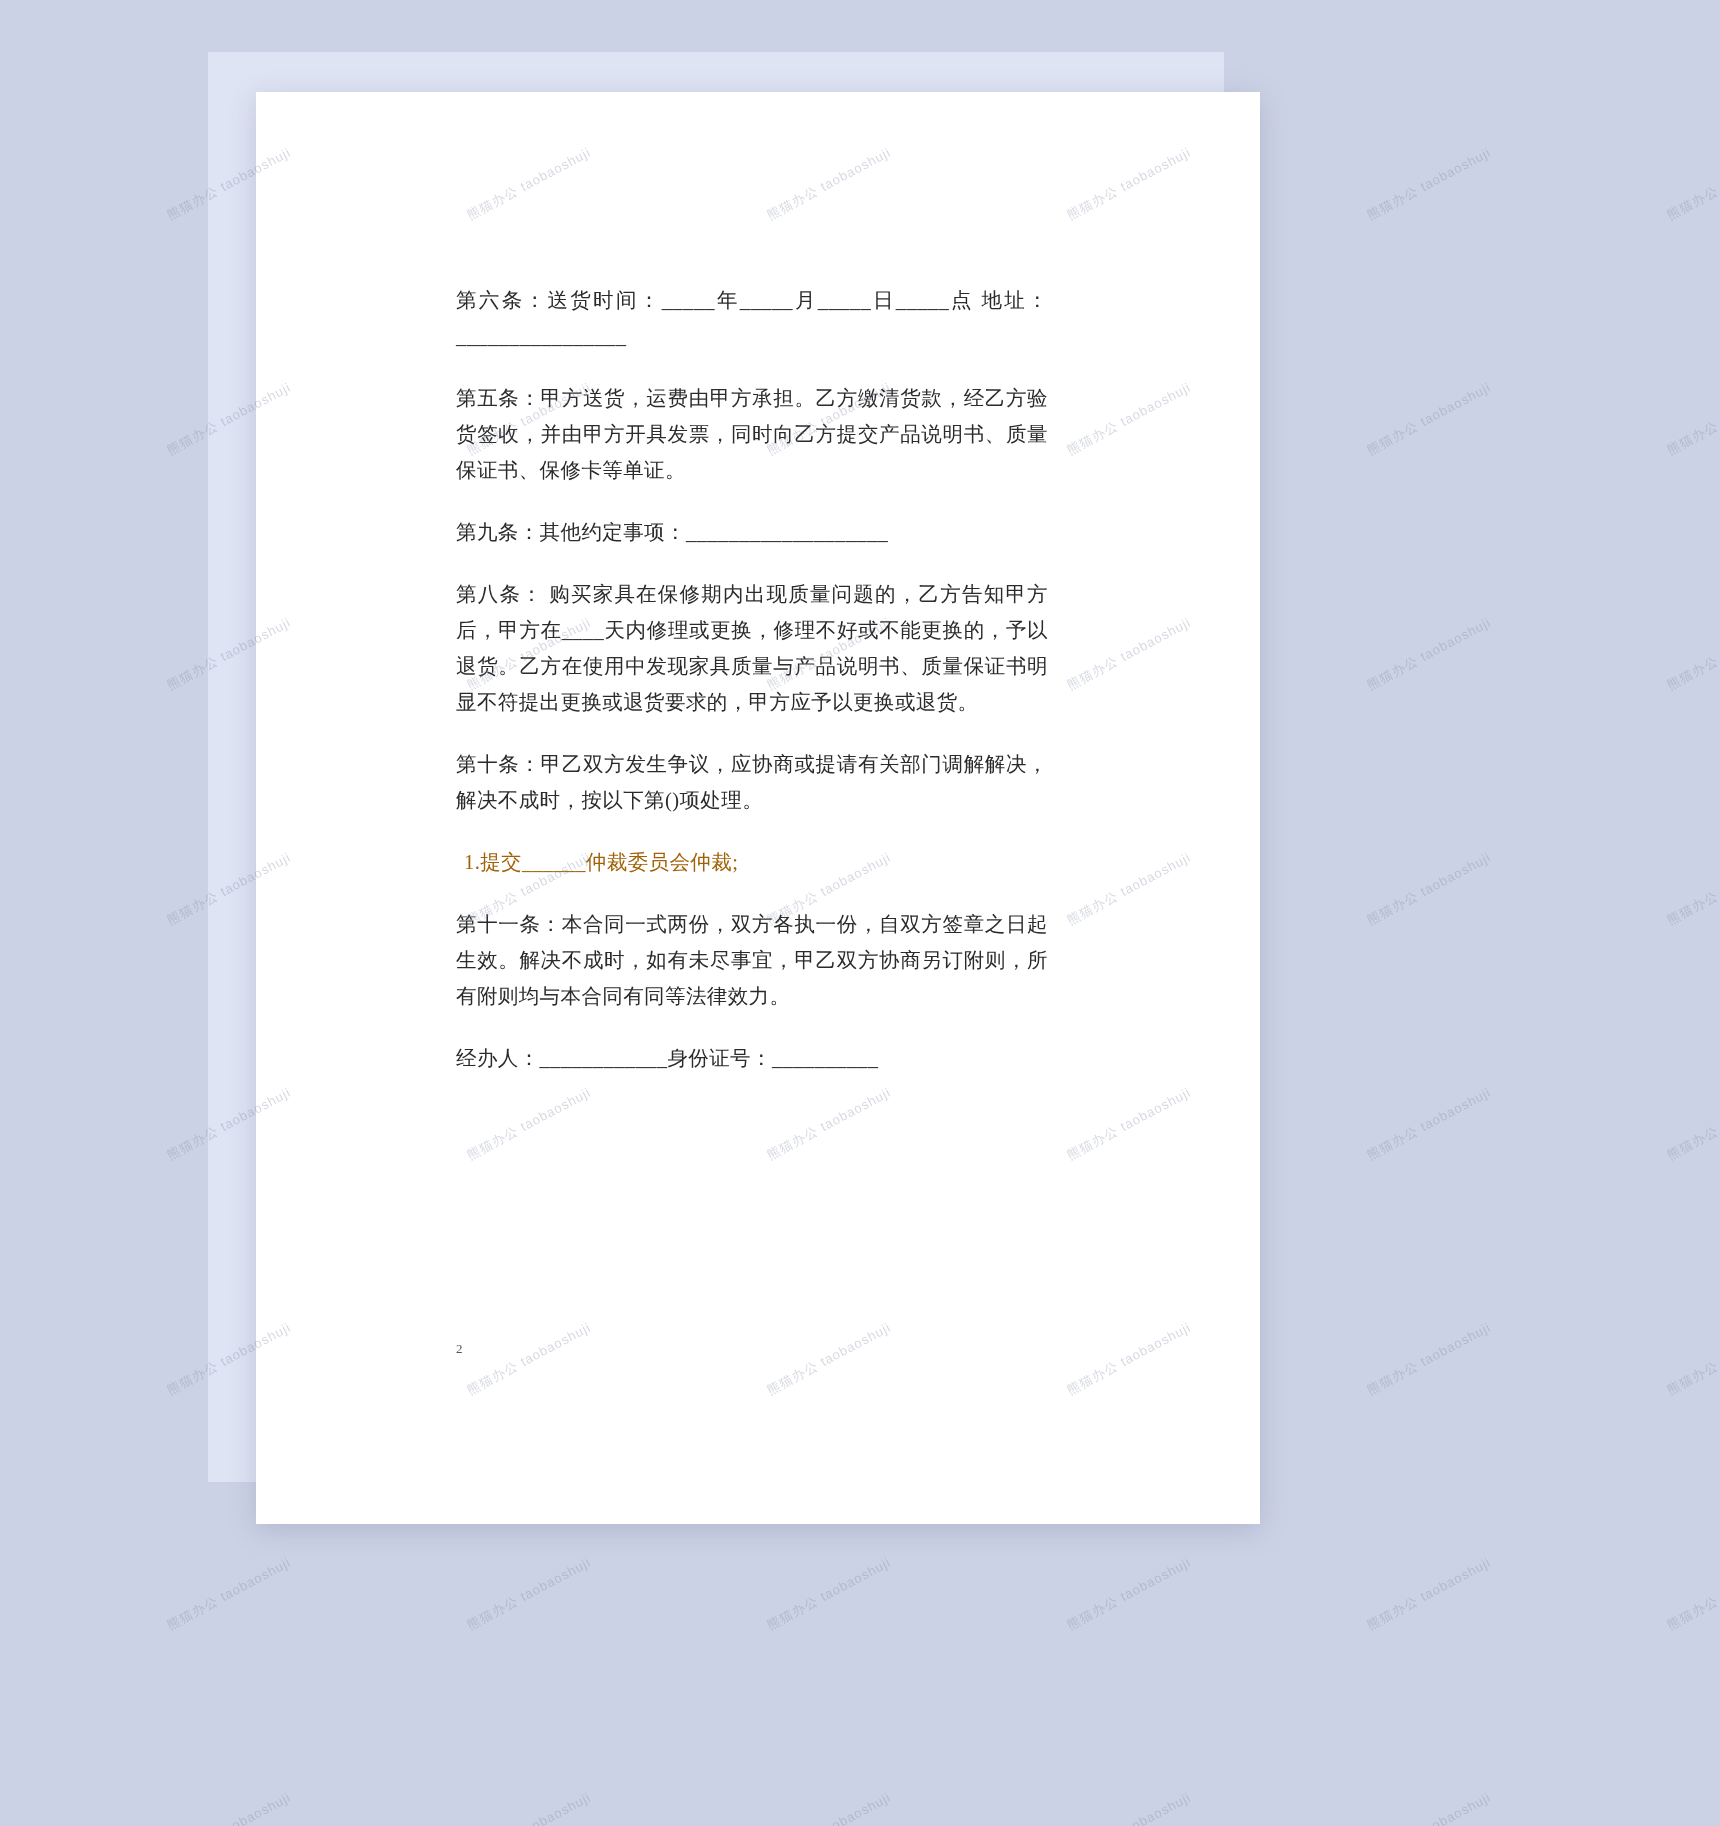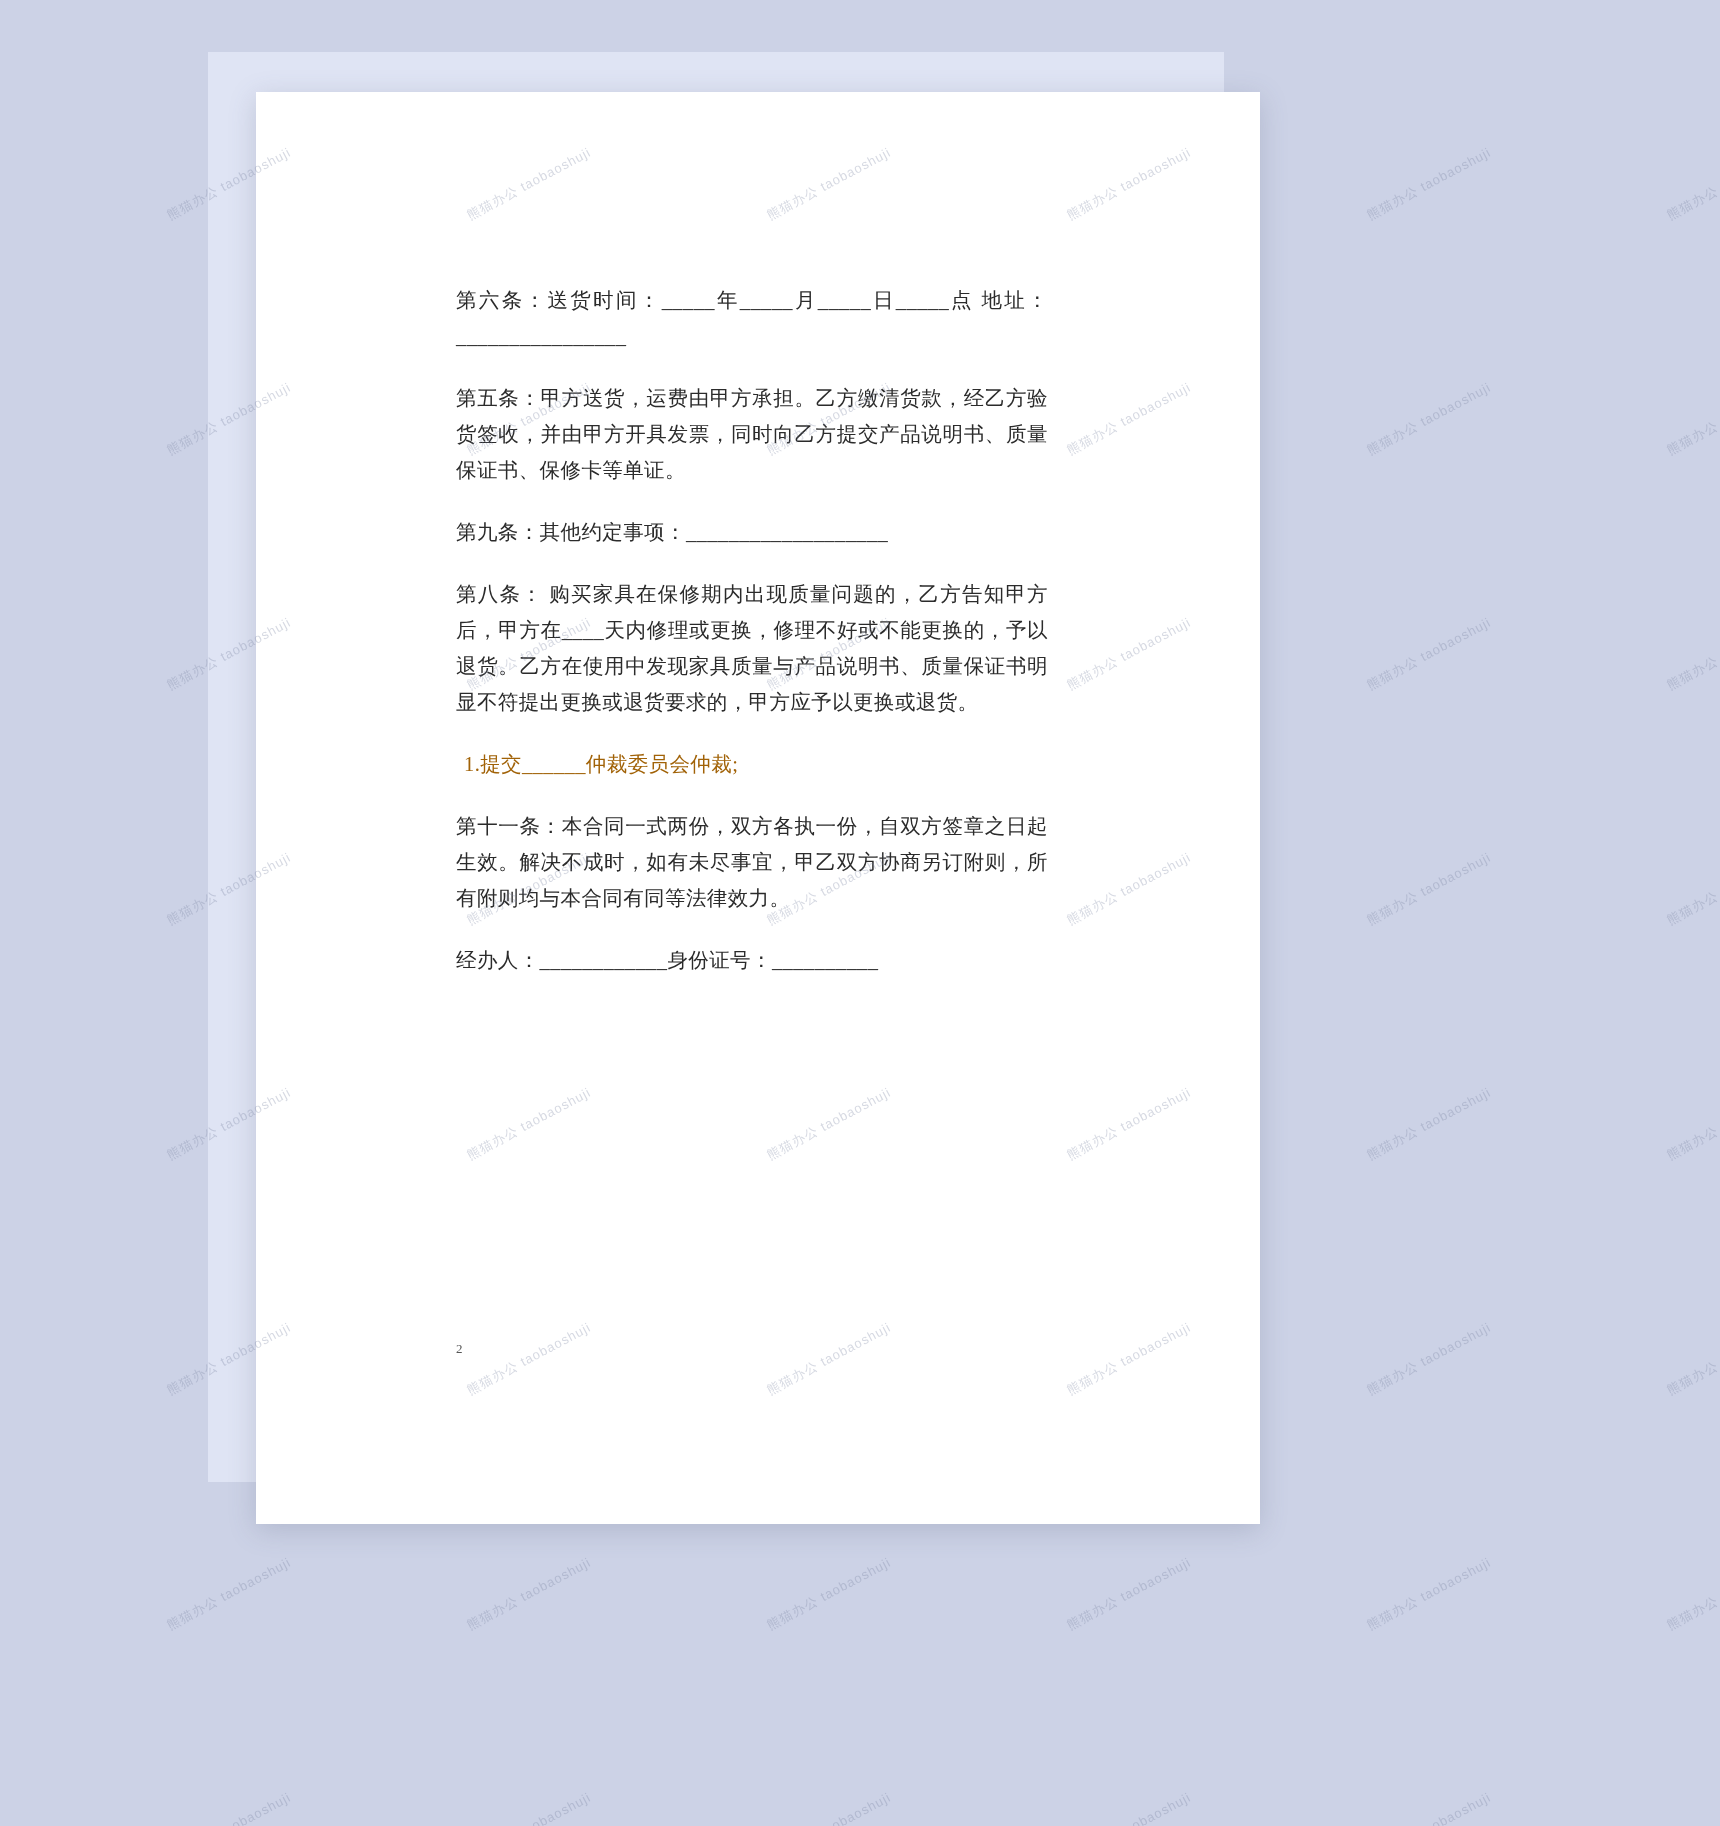--- a/index.html
+++ b/index.html
@@ -91,20 +91,21 @@
 <body>
 
 <div class="back-sheet"></div>
 
 <div class="page">
   <div class="page-inner">
     <p class="para">第六条：送货时间：_____年_____月_____日_____点 地址：________________</p>
     <p class="para">第五条：甲方送货，运费由甲方承担。乙方缴清货款，经乙方验货签收，并由甲方开具发票，同时向乙方提交产品说明书、质量保证书、保修卡等单证。</p>
     <p class="para">第九条：其他约定事项：___________________</p>
     <p class="para">第八条： 购买家具在保修期内出现质量问题的，乙方告知甲方后，甲方在____天内修理或更换，修理不好或不能更换的，予以退货。乙方在使用中发现家具质量与产品说明书、质量保证书明显不符提出更换或退货要求的，甲方应予以更换或退货。</p>
+    <p class="para">第十条：甲乙双方发生争议，应协商或提请有关部门调解解决，解决不成时，按以下第()项处理。</p>
     <p class="small-item">1.提交______仲裁委员会仲裁;</p>
     <p class="para">第十一条：本合同一式两份，双方各执一份，自双方签章之日起生效。解决不成时，如有未尽事宜，甲乙双方协商另订附则，所有附则均与本合同有同等法律效力。</p>
     <p class="para">经办人：____________身份证号：__________</p>
   </div>
   <div class="page-number">2</div>
 </div>
 
 <div class="wm-layer" id="wm-layer">
     <span class="wm" style="left: 160px; top: 175px;">熊猫办公  taobaoshuji</span>
     <span class="wm" style="left: 460px; top: 175px;">熊猫办公  taobaoshuji</span>

